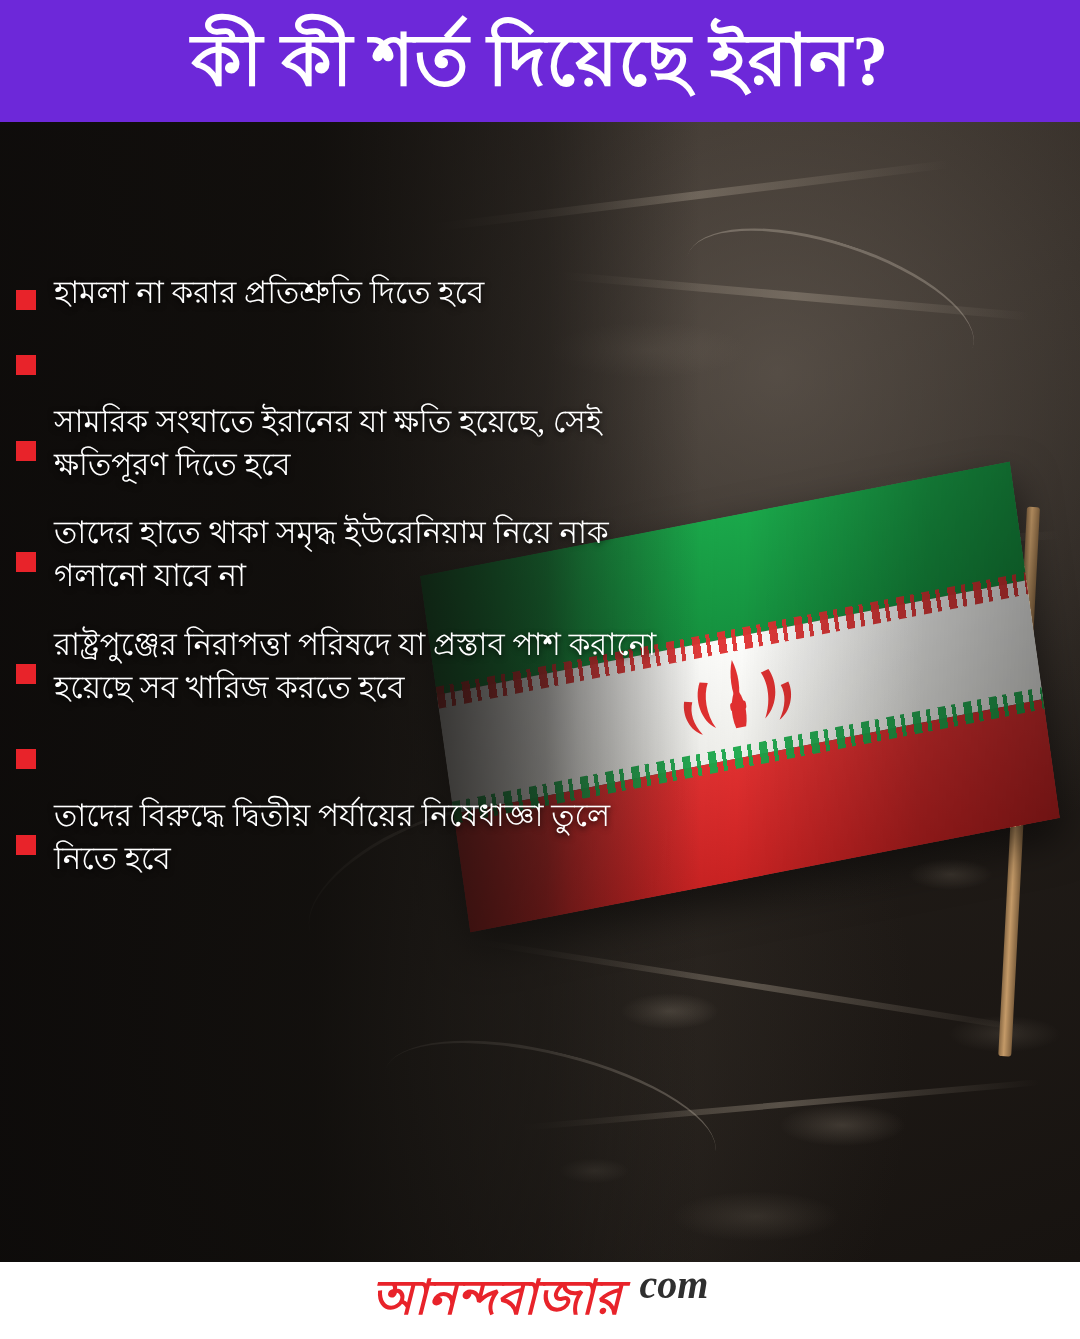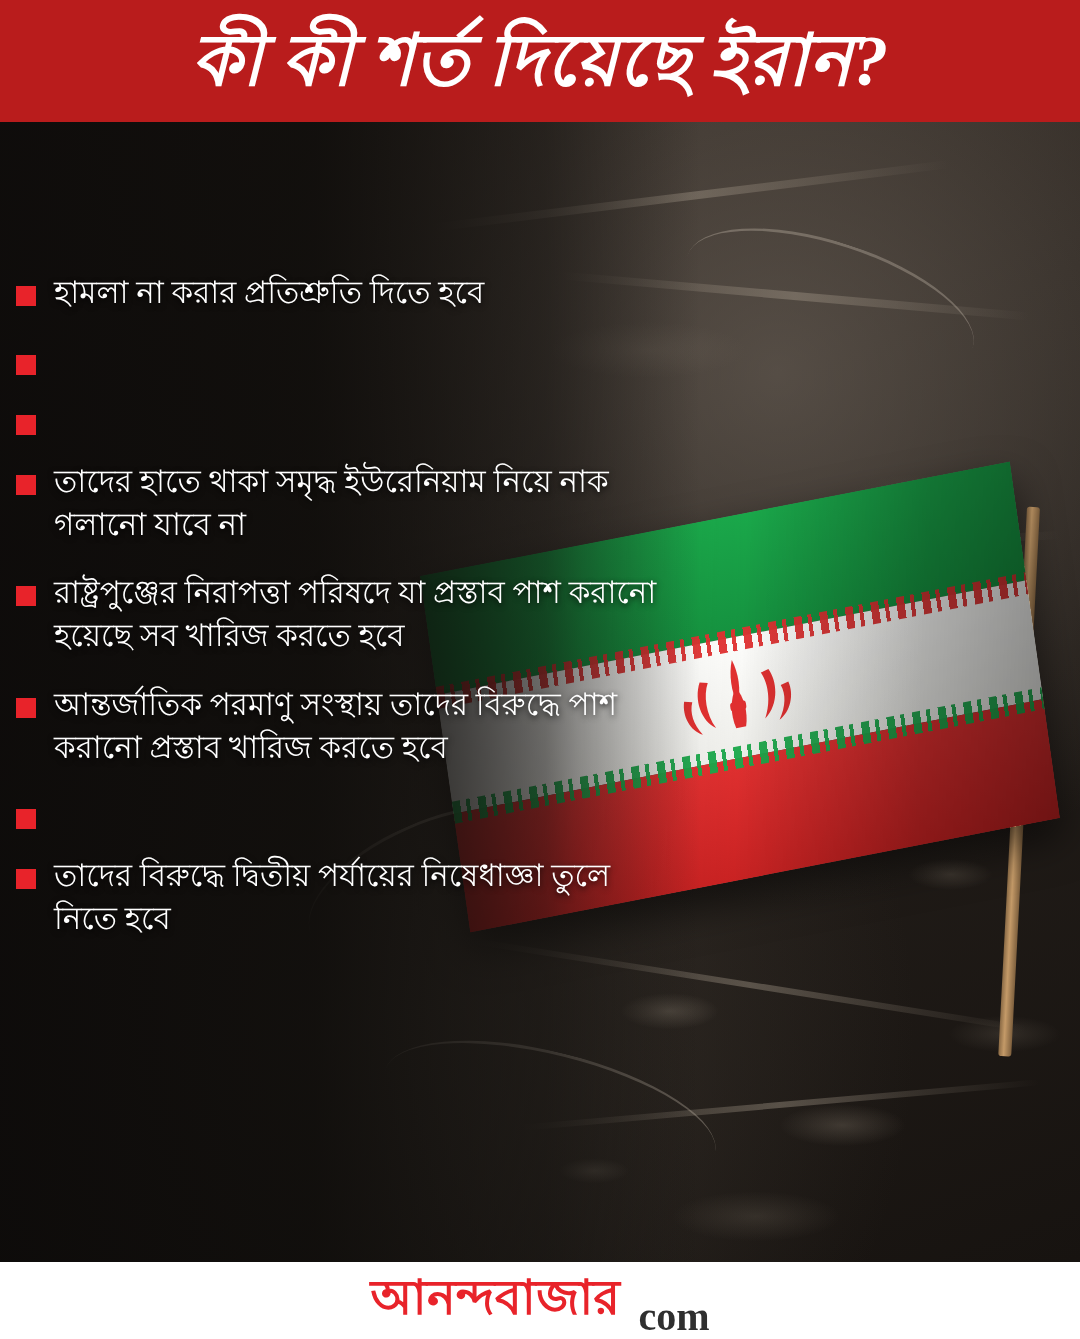--- a/index.html
+++ b/index.html
@@ -16,25 +16,24 @@
     overflow: hidden;
     background: #1a1511;
   }
 
   
   .header {
     position: absolute;
     top: 0; left: 0;
     width: 1080px;
     height: 122px;
-    background: #b91c1c;
+    background: #6d28d9;
     display: flex;
     align-items: center;
     justify-content: center;
-    font-style: italic;
   }
   .header-title {
     color: #ffffff;
     font-size: 72px;
     line-height: 1;
     font-weight: bold;
     letter-spacing: 0.5px;
     text-align: center;
     white-space: nowrap;
     font-family: "Liberation Serif", serif;
@@ -145,21 +144,21 @@
   }
 
   
   .list {
     position: absolute;
     top: 150px; left: 16px;
     width: 680px;
   }
   .item {
     display: flex;
-    align-items: flex-start;
+    align-items: center;
     margin-bottom: 26px;
   }
   .bullet {
     flex: 0 0 auto;
     width: 20px; height: 20px;
     background: #e8232a;
     margin-top: 14px;
     margin-right: 18px;
   }
   .item-text {
@@ -176,22 +175,23 @@
     position: absolute;
     bottom: 0; left: 0;
     width: 1080px; height: 77px;
     background: #ffffff;
     display: flex;
     align-items: center;
     justify-content: center;
   }
   .logo {
     display: flex;
-    align-items: flex-end;
+    align-items: flex-start;
     font-family: "Liberation Serif", serif;
+    font-style: italic;
   }
   .logo-main {
     color: #e8232a;
     font-size: 48px;
     font-weight: bold;
     letter-spacing: 0.5px;
   }
   .logo-suffix {
     color: #2f2f2f;
     font-size: 40px;
@@ -249,32 +249,29 @@
     <div class="list">
       <div class="item">
         <span class="bullet"></span>
         <span class="item-text">হামলা না করার প্রতিশ্রুতি দিতে হবে</span>
       </div>
       <div class="item">
         <span class="bullet"></span>
       </div>
       <div class="item">
         <span class="bullet"></span>
+        <span class="item-text">সামরিক সংঘাতে ইরানের যা ক্ষতি হয়েছে, সেই ক্ষতিপূরণ দিতে হবে</span>
       </div>
       <div class="item">
         <span class="bullet"></span>
         <span class="item-text">তাদের হাতে থাকা সমৃদ্ধ ইউরেনিয়াম নিয়ে নাক গলানো যাবে না</span>
       </div>
       <div class="item">
         <span class="bullet"></span>
         <span class="item-text">রাষ্ট্রপুঞ্জের নিরাপত্তা পরিষদে যা প্রস্তাব পাশ করানো হয়েছে সব খারিজ করতে হবে</span>
-      </div>
-      <div class="item">
-        <span class="bullet"></span>
-        <span class="item-text">আন্তর্জাতিক পরমাণু সংস্থায় তাদের বিরুদ্ধে পাশ করানো প্রস্তাব খারিজ করতে হবে</span>
       </div>
       <div class="item">
         <span class="bullet"></span>
       </div>
       <div class="item">
         <span class="bullet"></span>
         <span class="item-text">তাদের বিরুদ্ধে দ্বিতীয় পর্যায়ের নিষেধাজ্ঞা তুলে নিতে হবে</span>
       </div>
     </div>
   </div>

